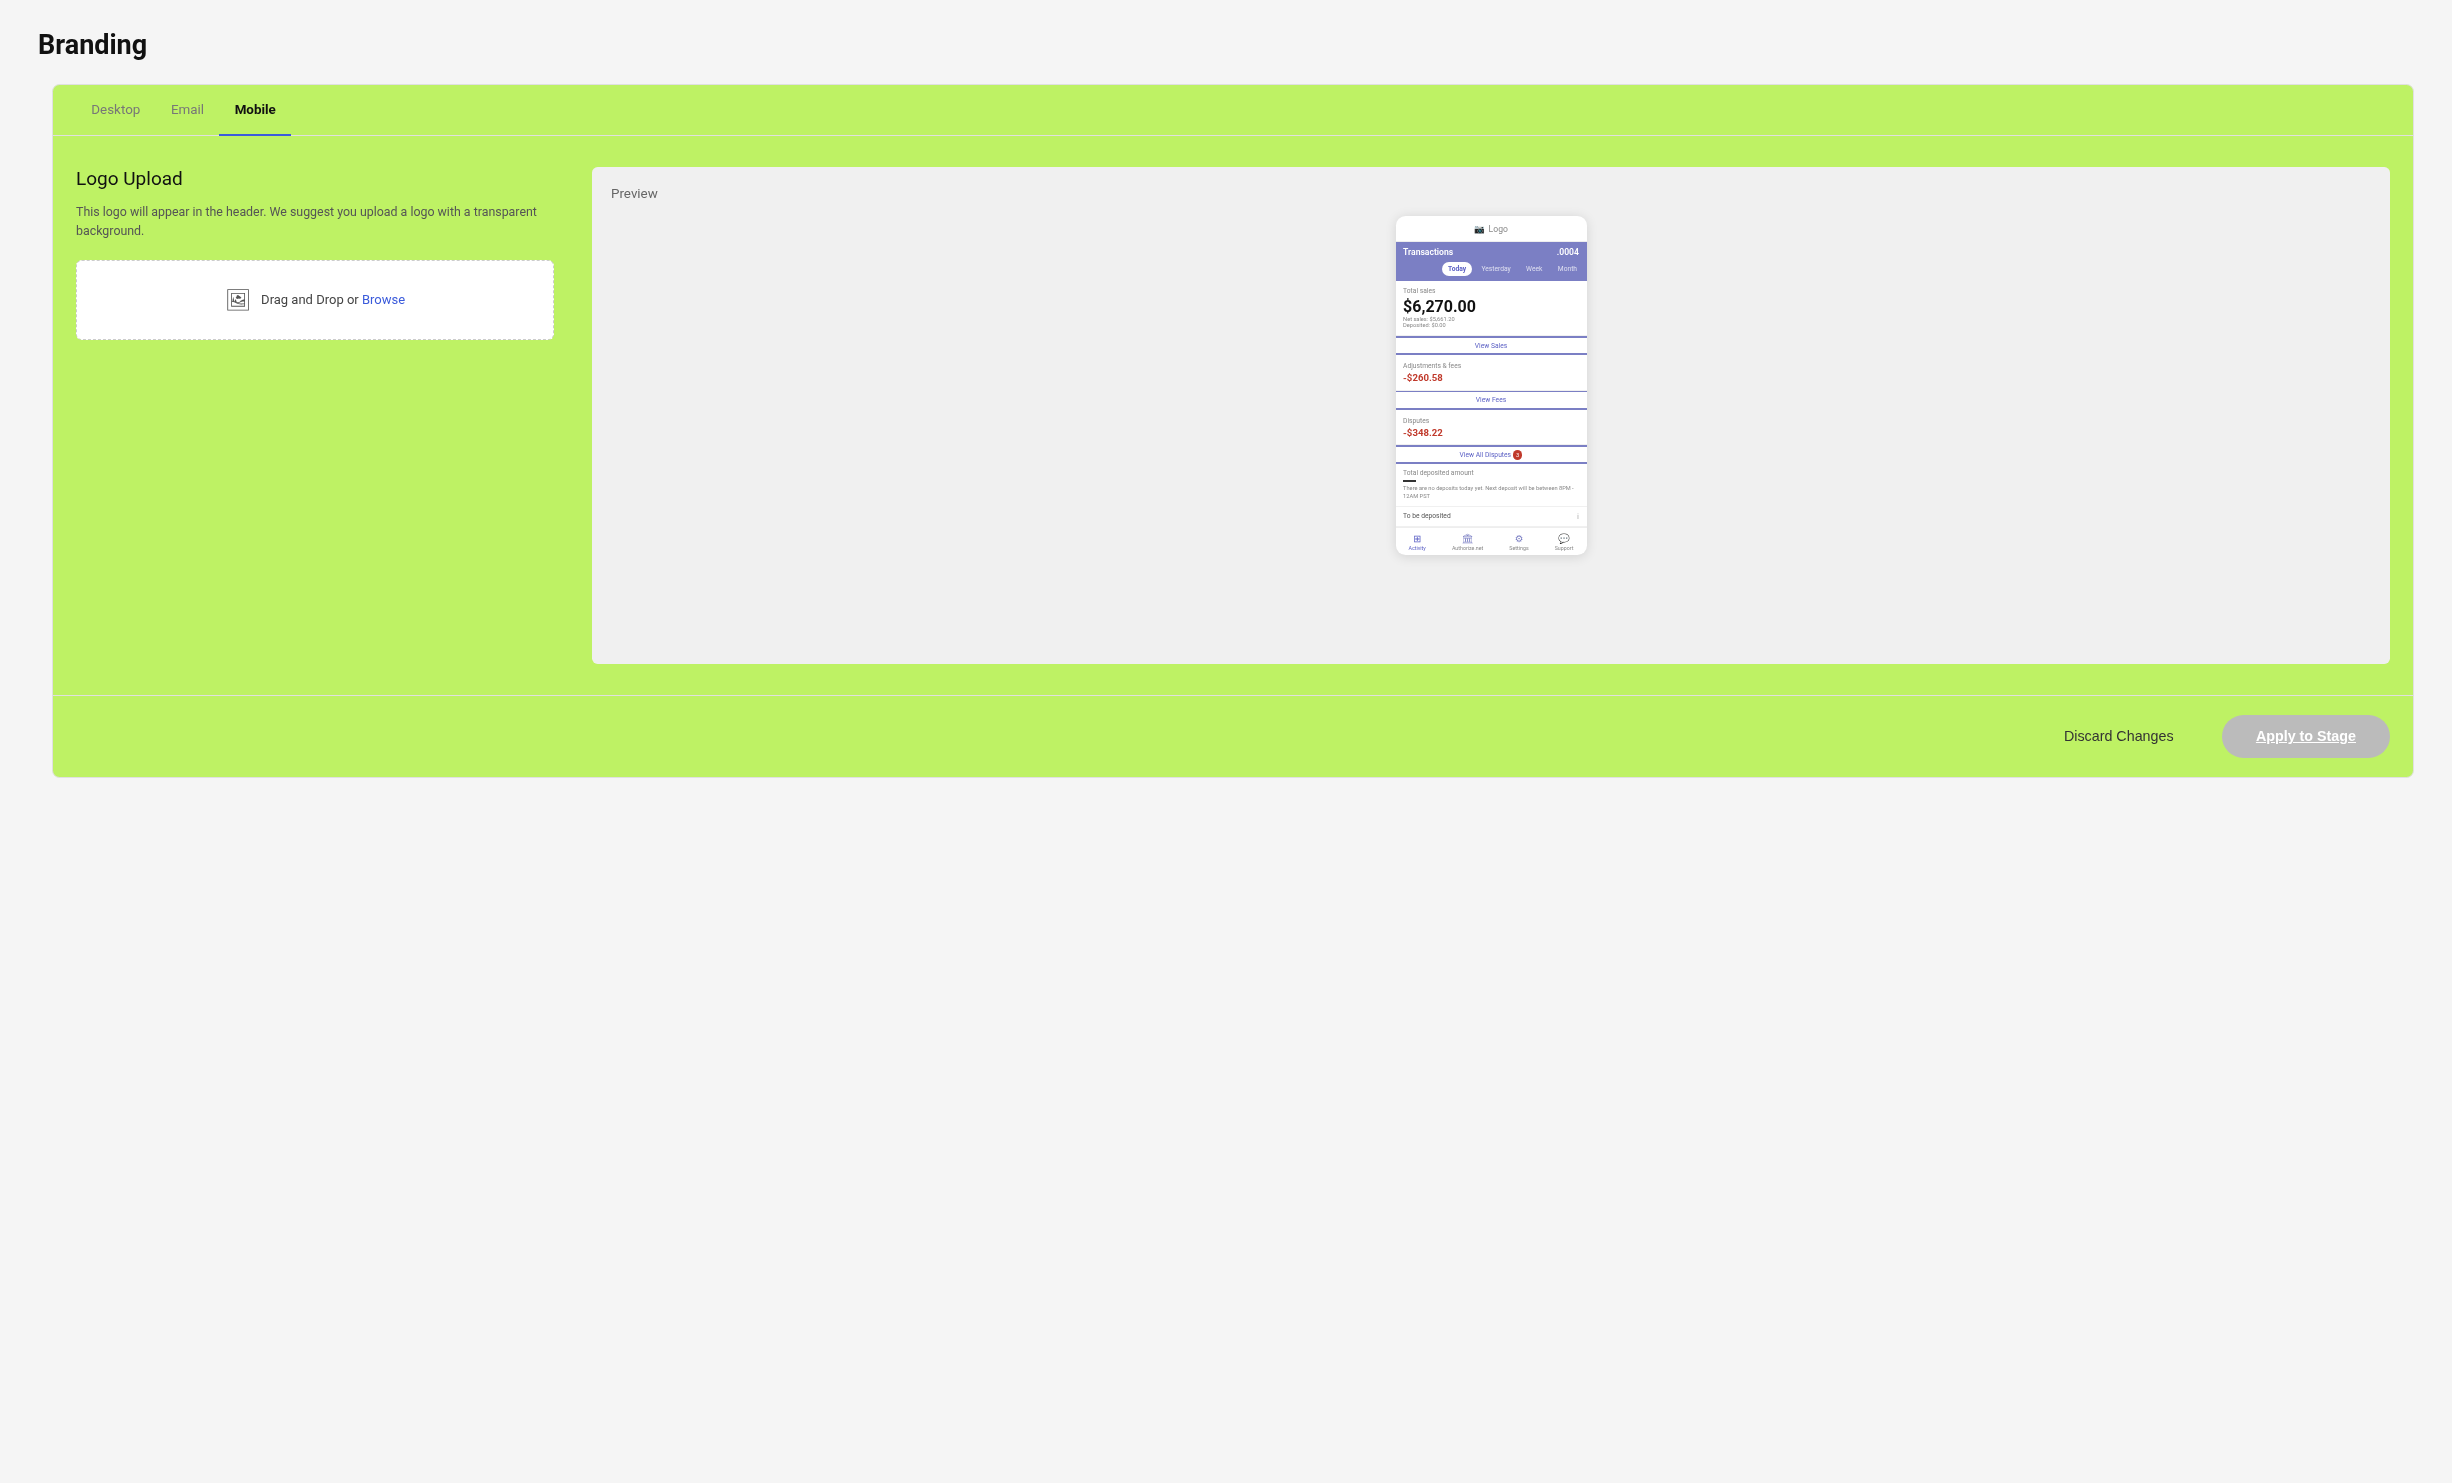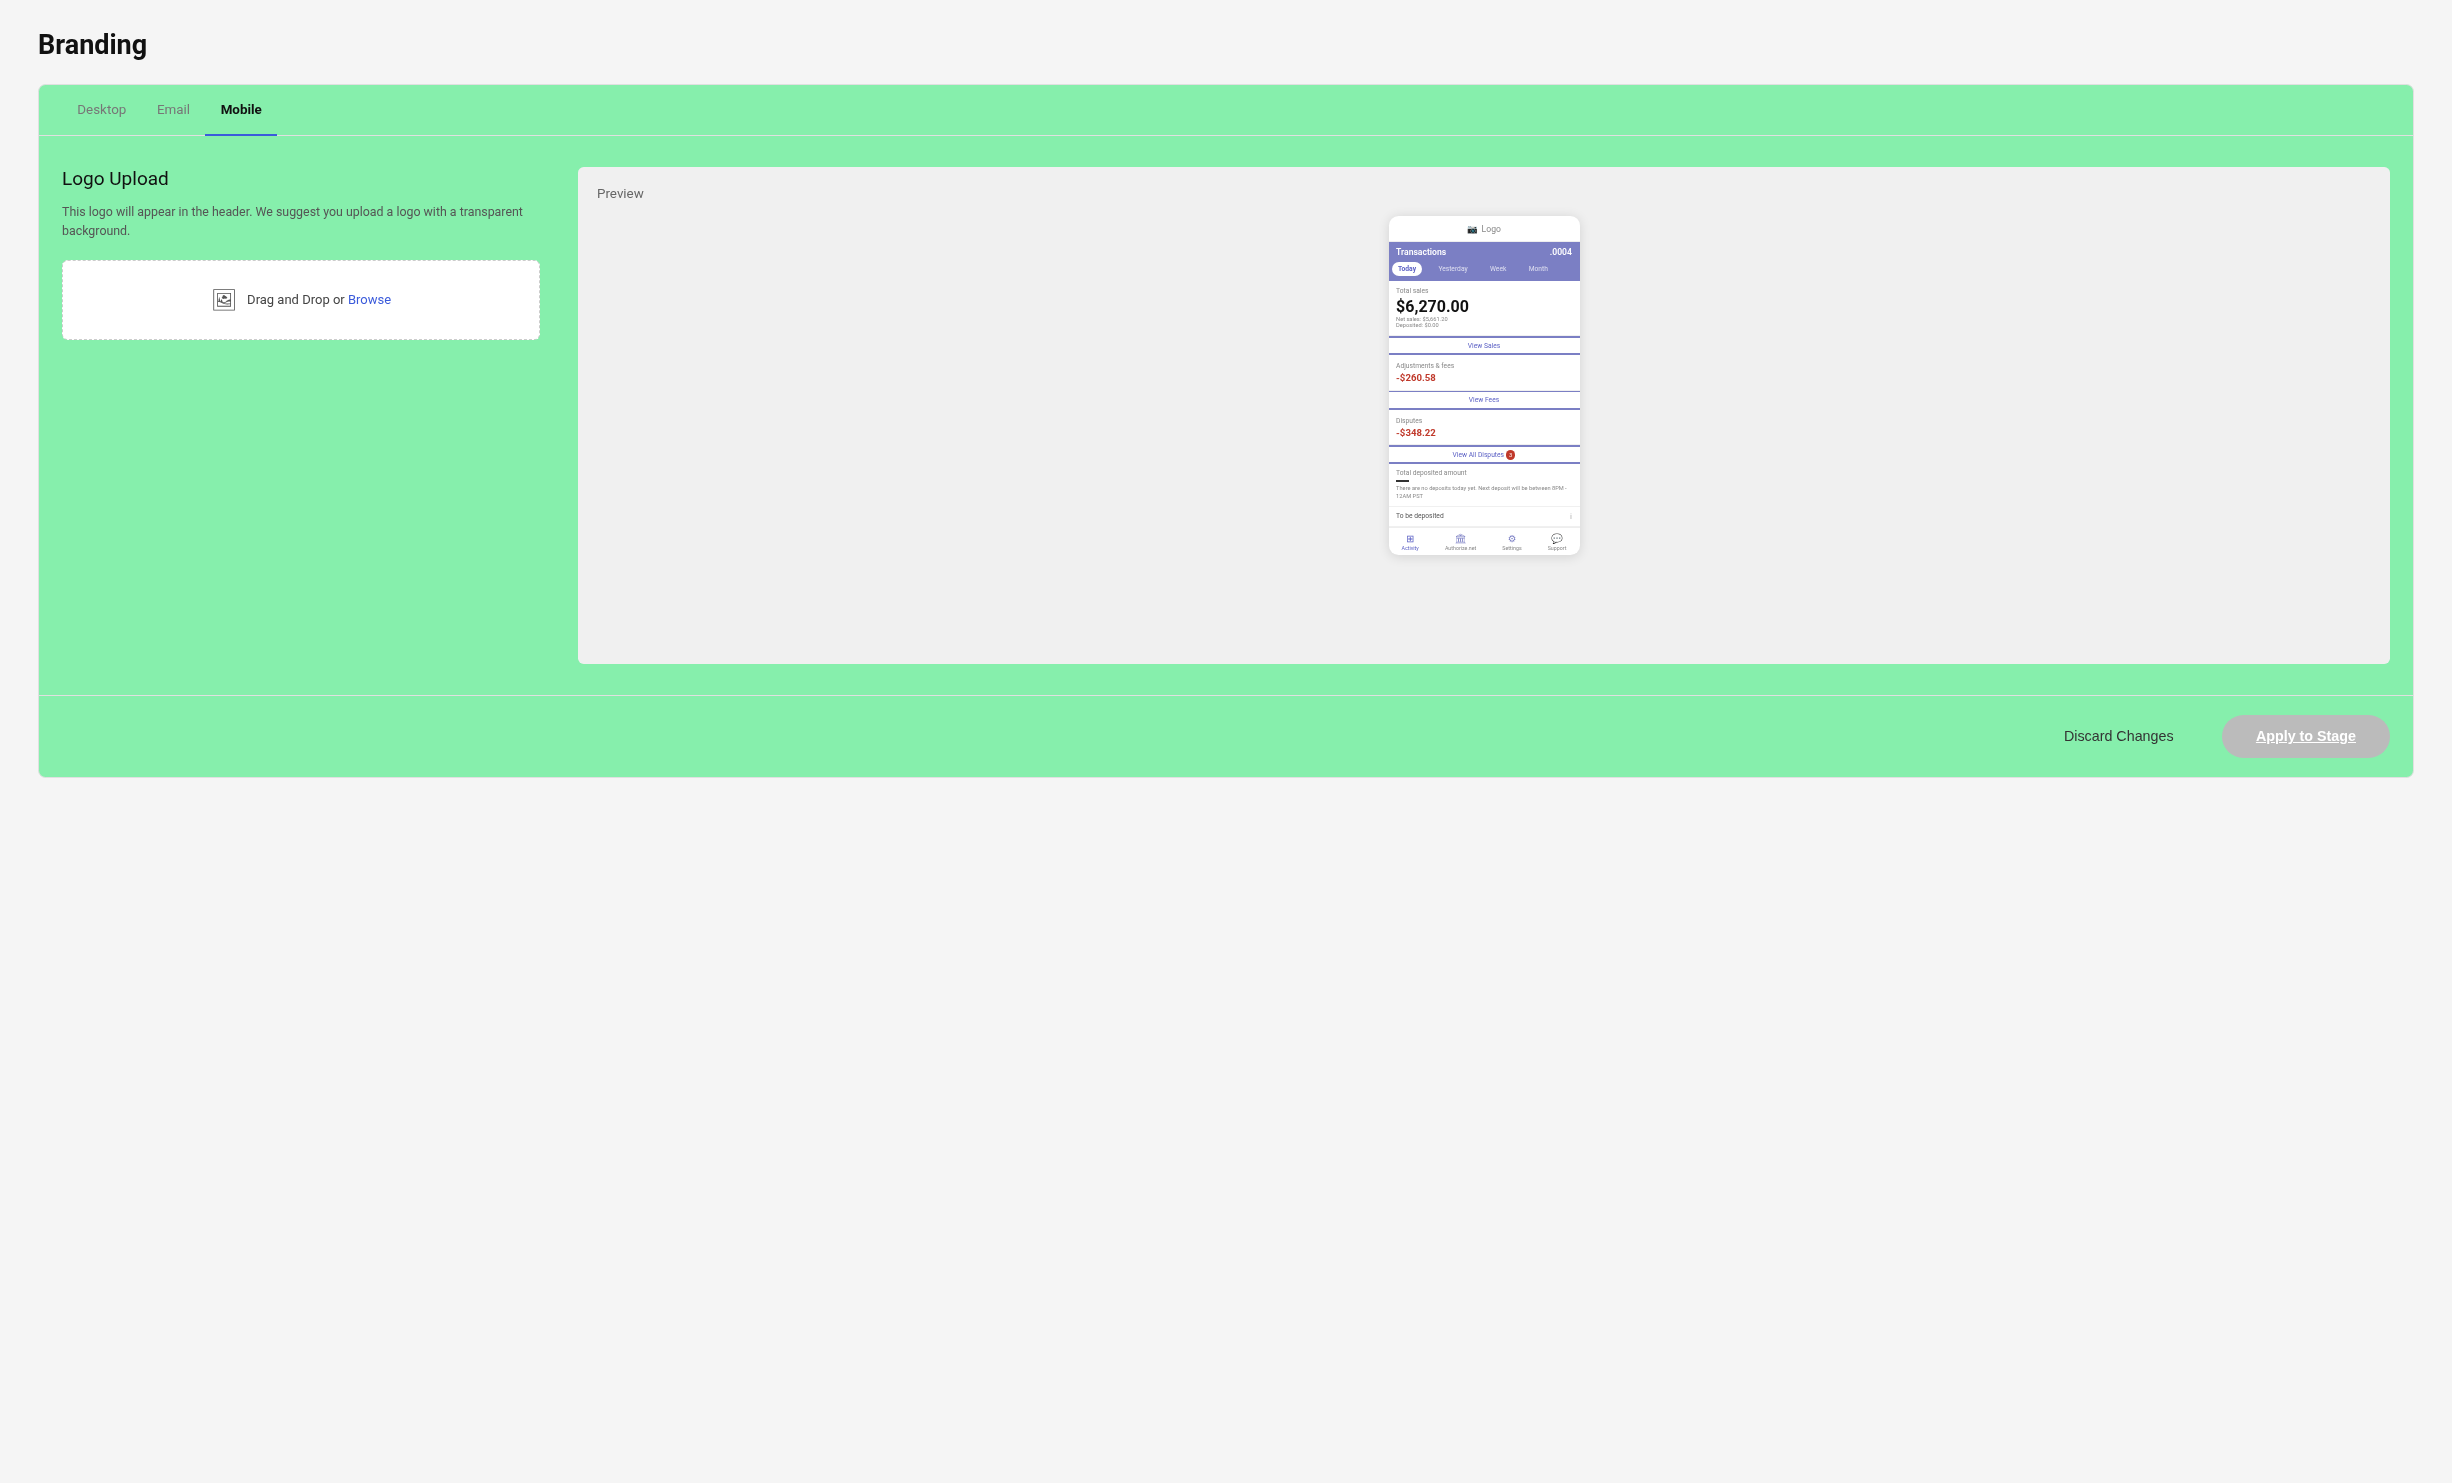--- a/index.html
+++ b/index.html
@@ -10,25 +10,26 @@
       min-height: 100vh;
       padding: 29px 38px;
     }
     .page-title {
       font-size: 27px;
       font-weight: 700;
       color: #111;
       margin-bottom: 23px;
     }
     .card {
-      background: #86efac;
+      background: #bef264;
       border-radius: 7.6px;
       border: 1px solid #e0e0e0;
       padding: 0;
       overflow: hidden;
+      margin-left: 14px;
     }
     .tabs-bar {
       display: flex;
       border-bottom: 1px solid #e0e0e0;
       padding: 0 23px;
     }
     .tab {
       padding: 17px 15.3px;
       font-size: 13.4px;
       color: #777;
@@ -124,23 +125,23 @@
       display: flex;
       justify-content: space-between;
       align-items: center;
       padding: 4.8px 7.6px;
       font-size: 8.6px;
       font-weight: 600;
     }
     .mp-tabs {
       background: #7b7fc4;
       display: flex;
-      gap: 11px;
+      gap: 4px;
       padding: 0 3.8px 4.8px 3.8px;
-      justify-content: flex-start;
+      justify-content: flex-end;
     }
     .mp-tab {
       padding: 2.9px 5.7px;
       border-radius: 11.5px;
       color: rgba(255,255,255,0.75);
       font-size: 6.7px;
       cursor: pointer;
     }
     .mp-tab.active {
       background: #fff;

